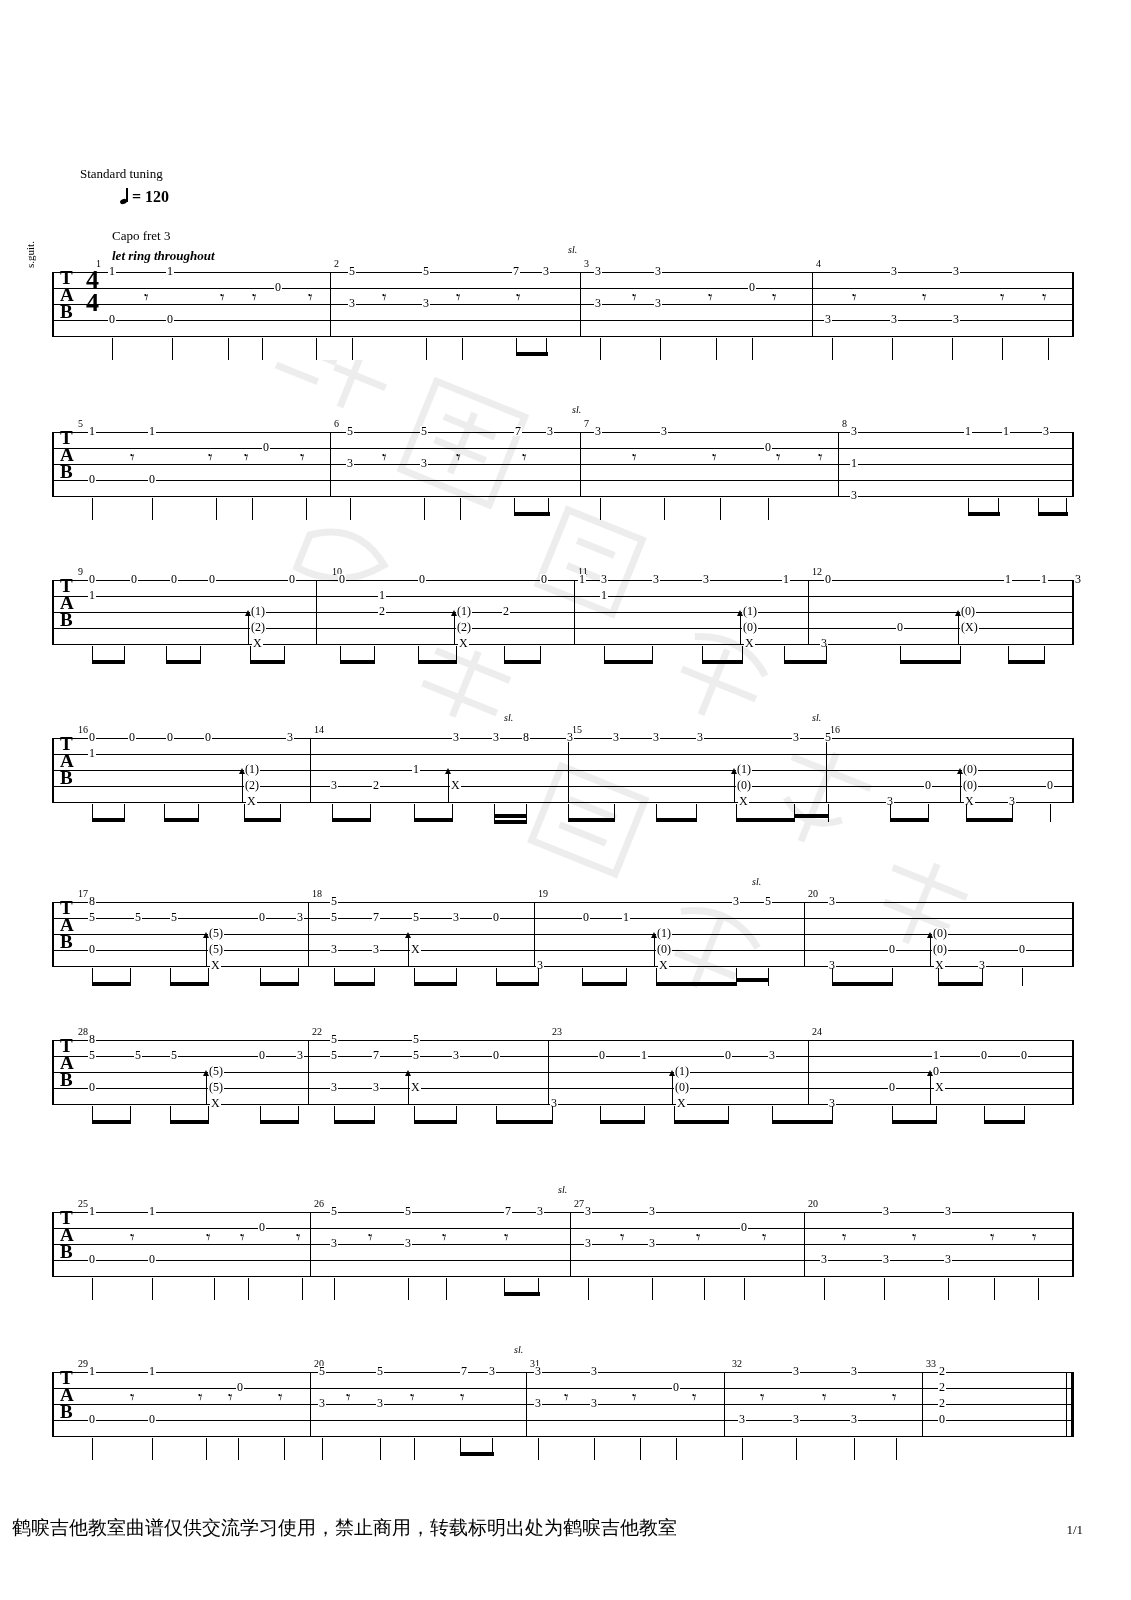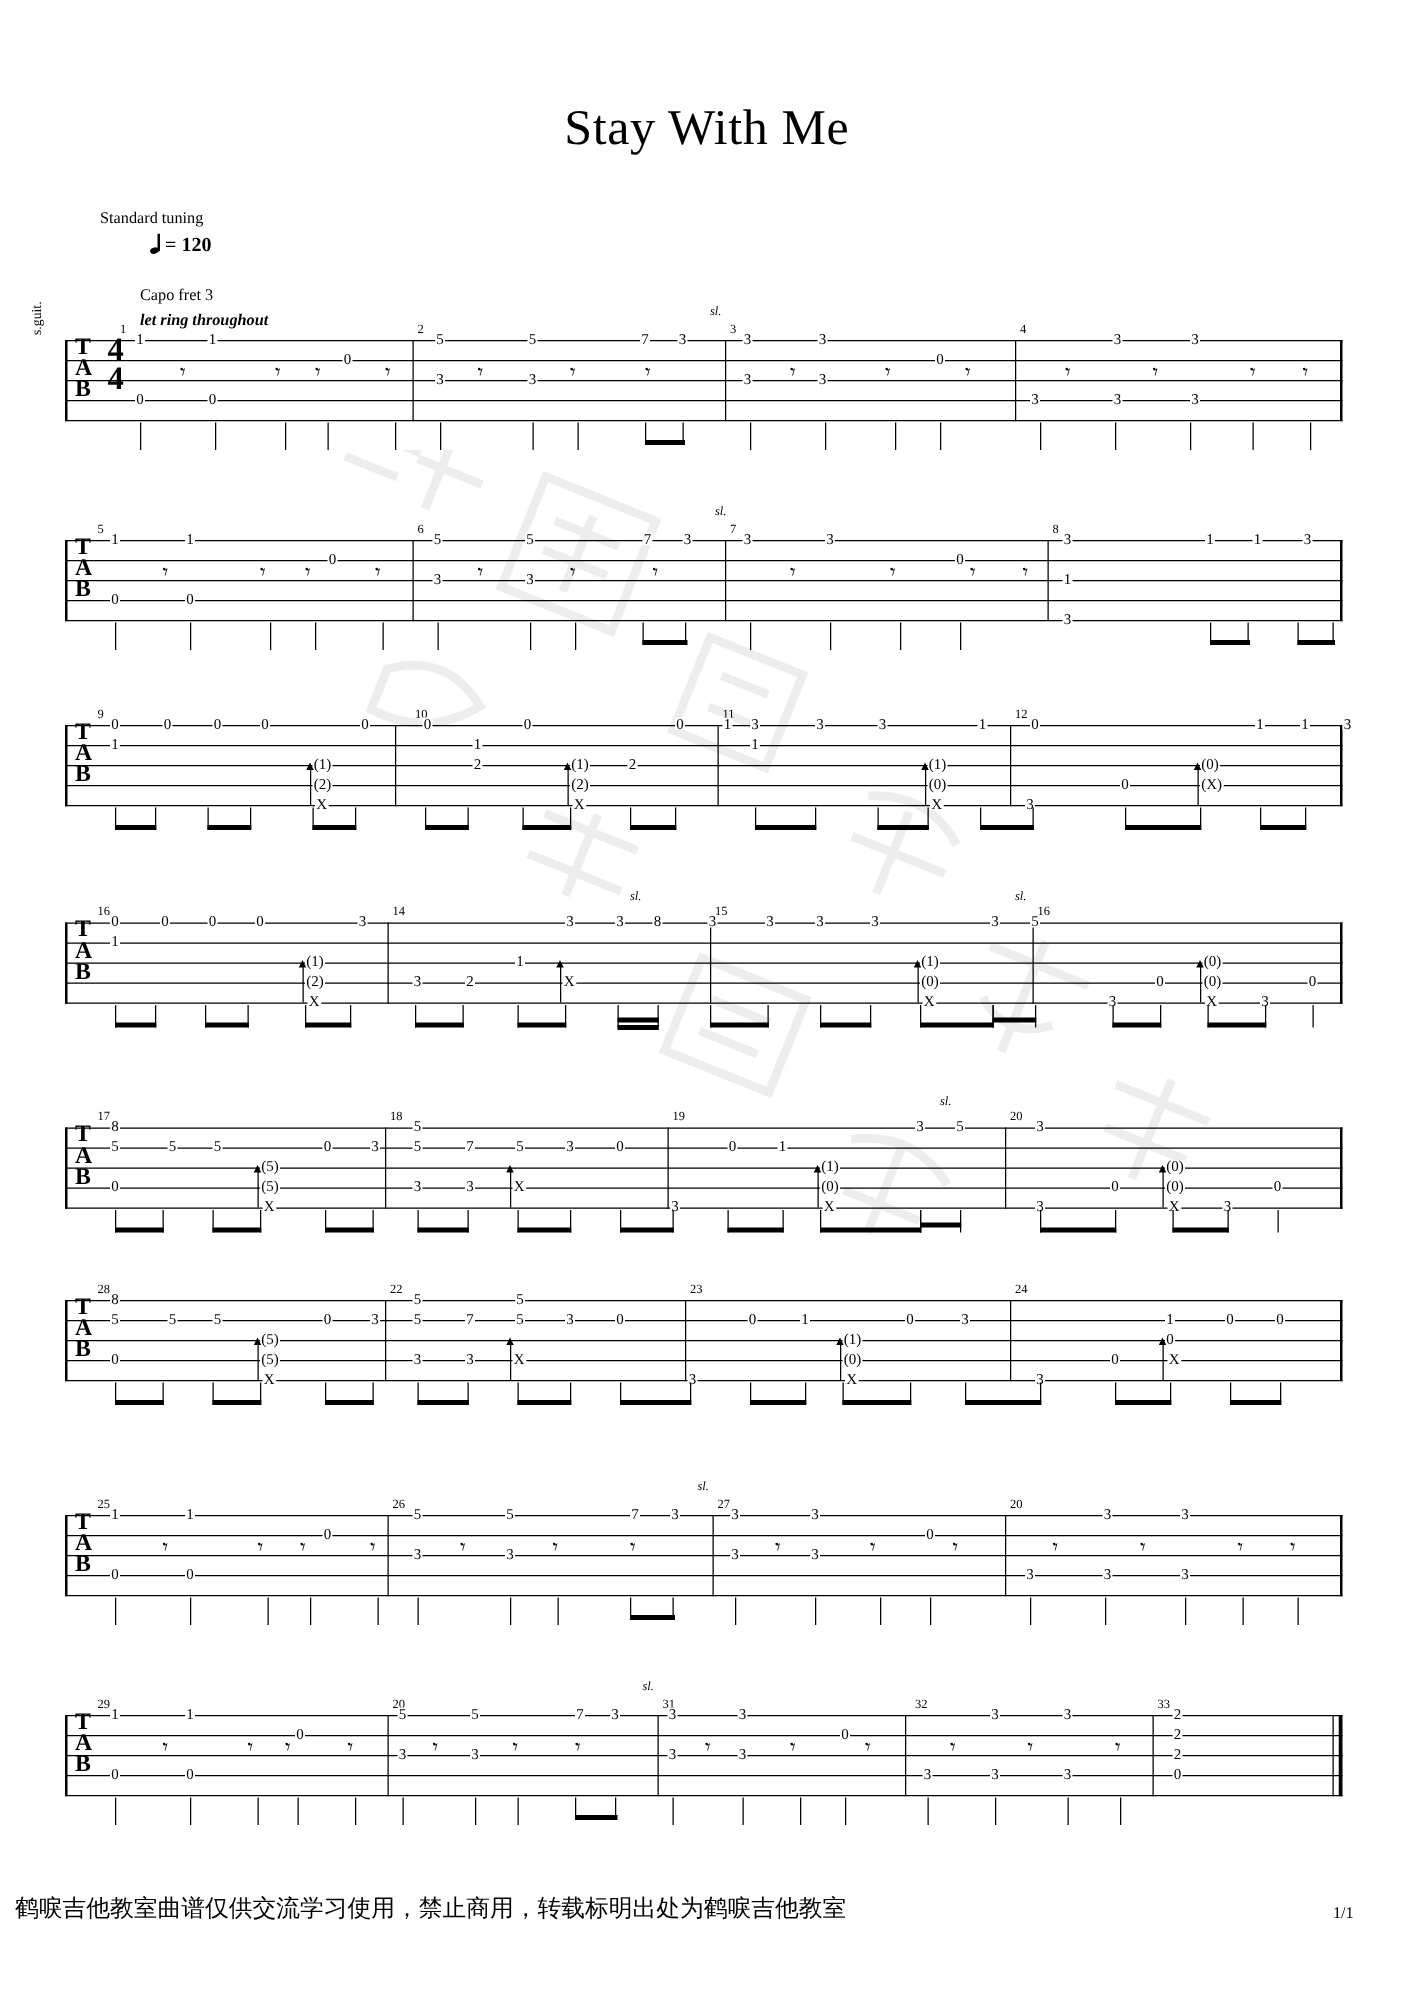--- a/index.html
+++ b/index.html
@@ -255,21 +255,20 @@
     right: 48px;
     top: 1522px;
     font-size: 13px;
   }
 </style>
 </head>
 <body>
 
 <div class="page">
 
-  <div class="title">Stay With Me</div>
   <div class="tuning">Standard tuning</div>
   <div class="tempo"><span class="notehead"></span><span>= 120</span></div>
   <div class="capo">Capo fret 3</div>
   <div class="letring">let ring throughout</div>
   <div class="sguit">s.guit.</div>
 
   <div class="watermark">
     <svg viewBox="0 0 940 660" width="940" height="660" xmlns="http://www.w3.org/2000/svg">
       <g fill="none" stroke="#b9b9b9" stroke-width="7" transform="rotate(22 470 330)">
         <g transform="translate(40,20)">

